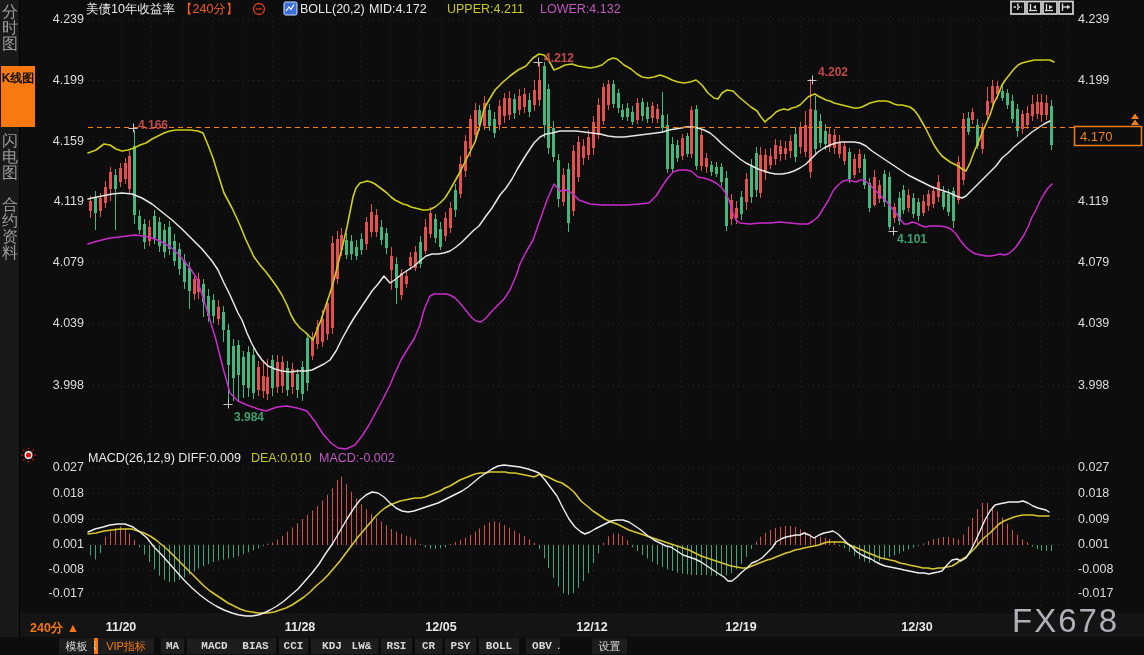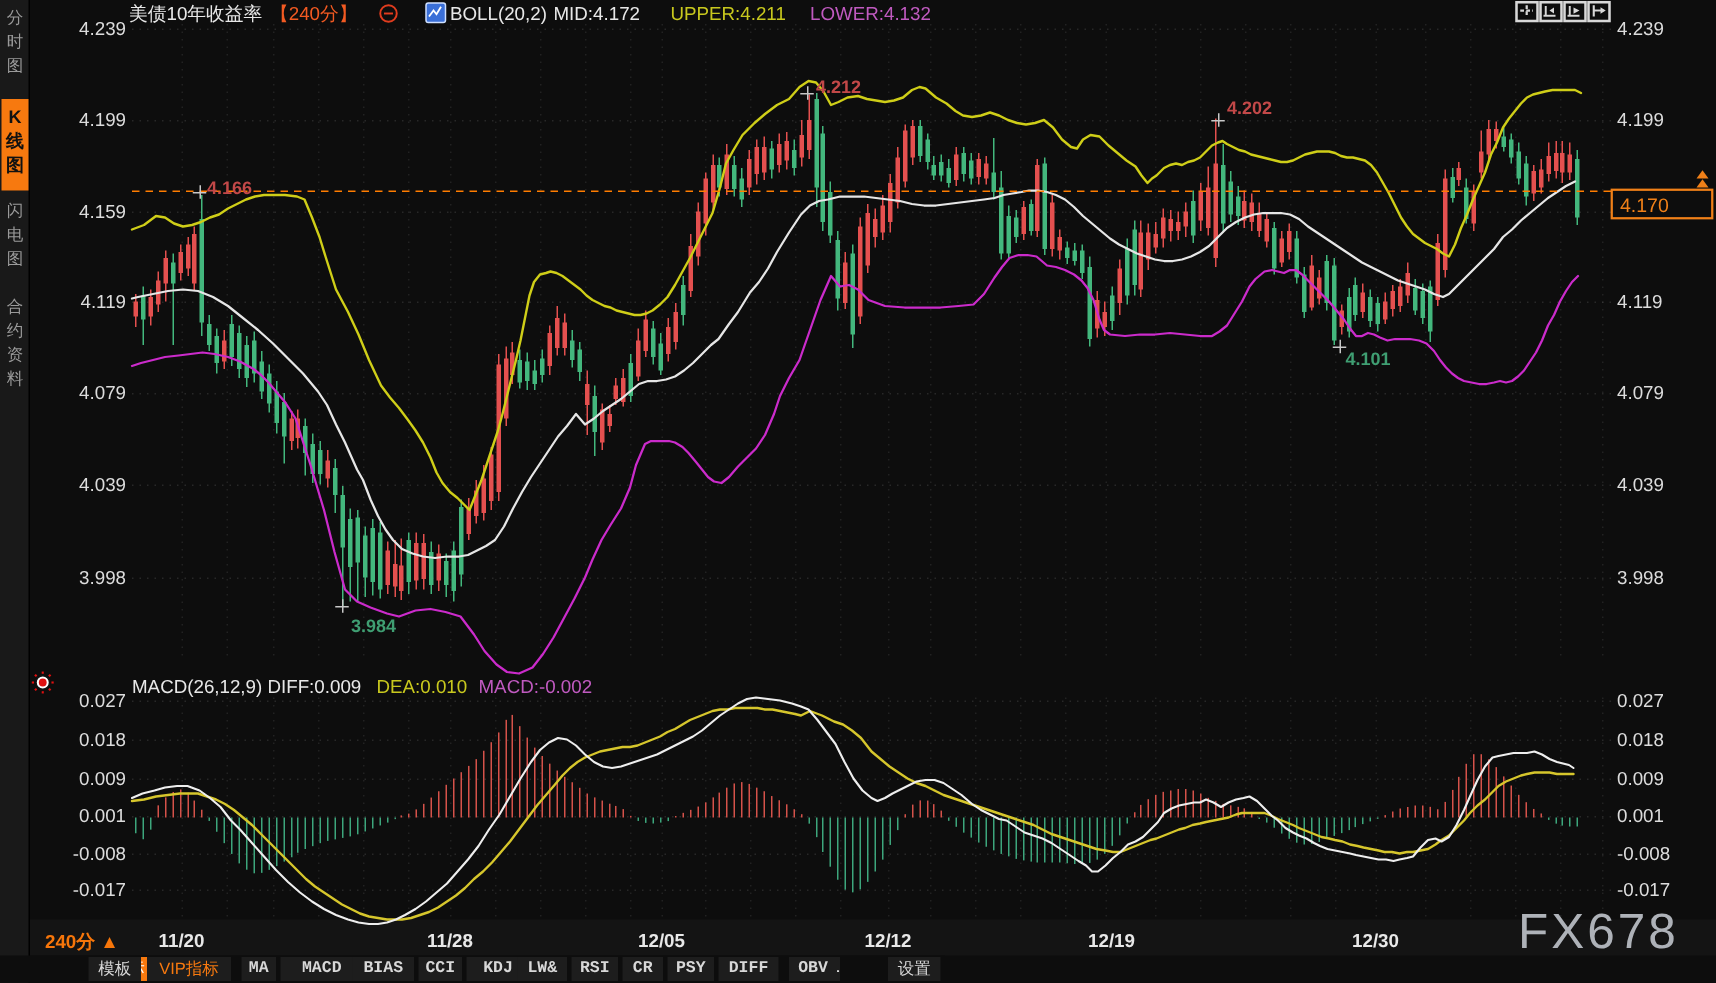--- a/index.html
+++ b/index.html
@@ -1,20 +1,20 @@
 <!DOCTYPE html>
 <html><head><meta charset="utf-8">
 <style>
 * { margin:0; padding:0; box-sizing:border-box; }
 body { width:1144px; height:655px; background:#0d0d0d; overflow:hidden; position:relative;
   font-family:"Liberation Sans", sans-serif; }
 #side { position:absolute; left:0; top:0; width:20px; height:655px; background:#191919; border-right:1px solid #000; }
-.vtab { position:absolute; left:2px; width:16px; text-align:center; font-size:11px; color:#9a9a9a; line-height:16px;
+.vtab { position:absolute; left:2px; width:16px; text-align:center; font-size:16px; color:#9a9a9a; line-height:16px;
   letter-spacing:0; word-break:break-all; }
-#ktab { position:absolute; left:1px; top:66px; width:18px; height:61px; background:#f7790f; color:#111;
+#ktab { position:absolute; left:1px; top:66px; width:34px; height:61px; background:#f7790f; color:#111;
   text-align:center; font-size:12px; line-height:16px; padding-top:4px; font-weight:bold; }
 .tab { position:absolute; top:1px; height:16px; background:#1d1d1d; color:#d8d8d8; font-size:11px;
   text-align:center; line-height:16px; left:18px; width:42px; }
 .tab.act { background:#f7790f; color:#fff;margin-left:47px; }
 .tab.vip { color:#f7790f; }
 .mono { font-family:"Liberation Mono", monospace; font-weight:bold; font-size:11px; }
 #tabbar { position:absolute; left:0; top:637px; width:630px; height:18px; background:#0d0d0d; }
 </style></head>
 <body>
 <svg width="1144" height="655" viewBox="0 0 1144 655" style="position:absolute;top:0;left:0">
@@ -795,17 +795,17 @@
 <div class="tab vip" style="left:98px;width:56px">VIP指标</div>
 <div class="tab mono" style="left:161px;width:23px">MA</div>
 <div class="tab mono" style="left:187px;width:55px">MACD</div>
 <div class="tab mono" style="left:235px;width:41px">BIAS</div>
 <div class="tab mono" style="left:279px;width:29px">CCI</div>
 <div class="tab mono" style="left:311px;width:42px">KDJ</div>
 <div class="tab mono" style="left:345px;width:33px">LW&amp;</div>
 <div class="tab mono" style="left:381px;width:31px">RSI</div>
 <div class="tab mono" style="left:415px;width:27px">CR</div>
 <div class="tab mono" style="left:445px;width:31px">PSY</div>
-<div class="tab mono" style="left:479px;width:40px">DIFF</div>
+<div class="tab mono" style="left:479px;width:40px">BOLL</div>
 <div class="tab mono" style="left:540px;width:20px">VOL</div>
 <div class="tab mono" style="left:526px;width:32px">OBV</div>
 <div class="tab" style="left:592px;width:35px">设置</div>
 </div>
 
 </body></html>

